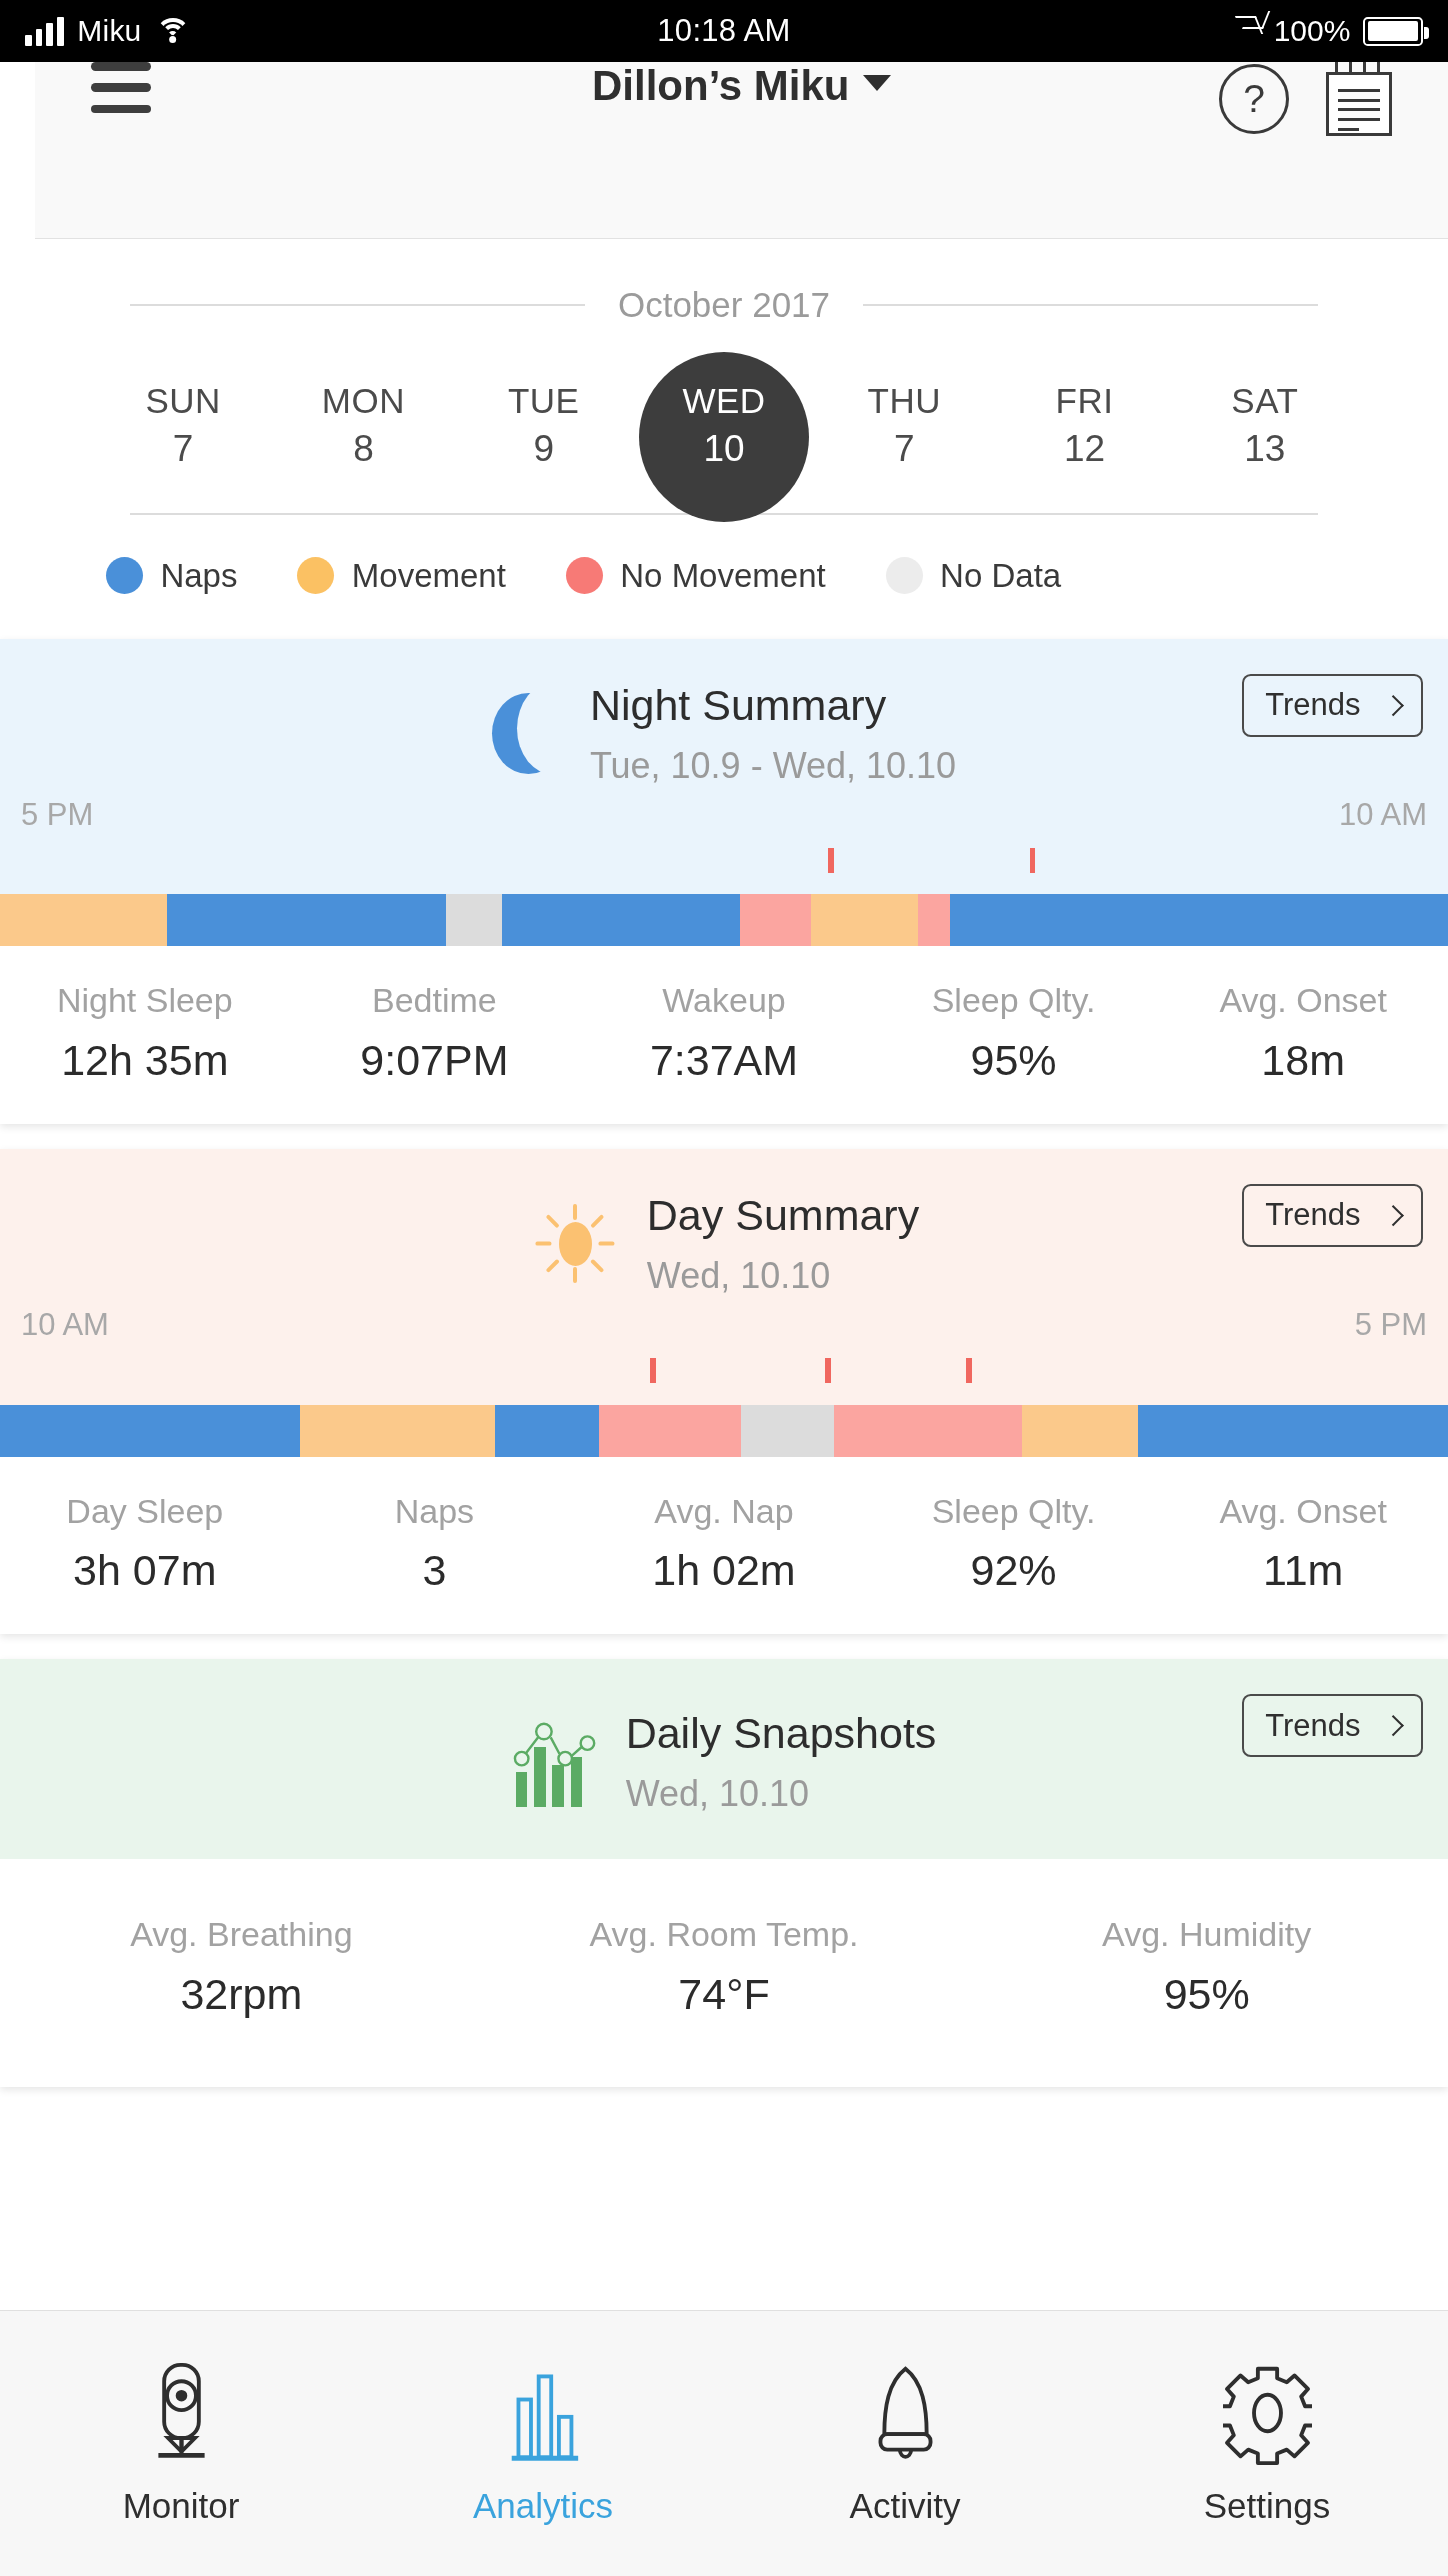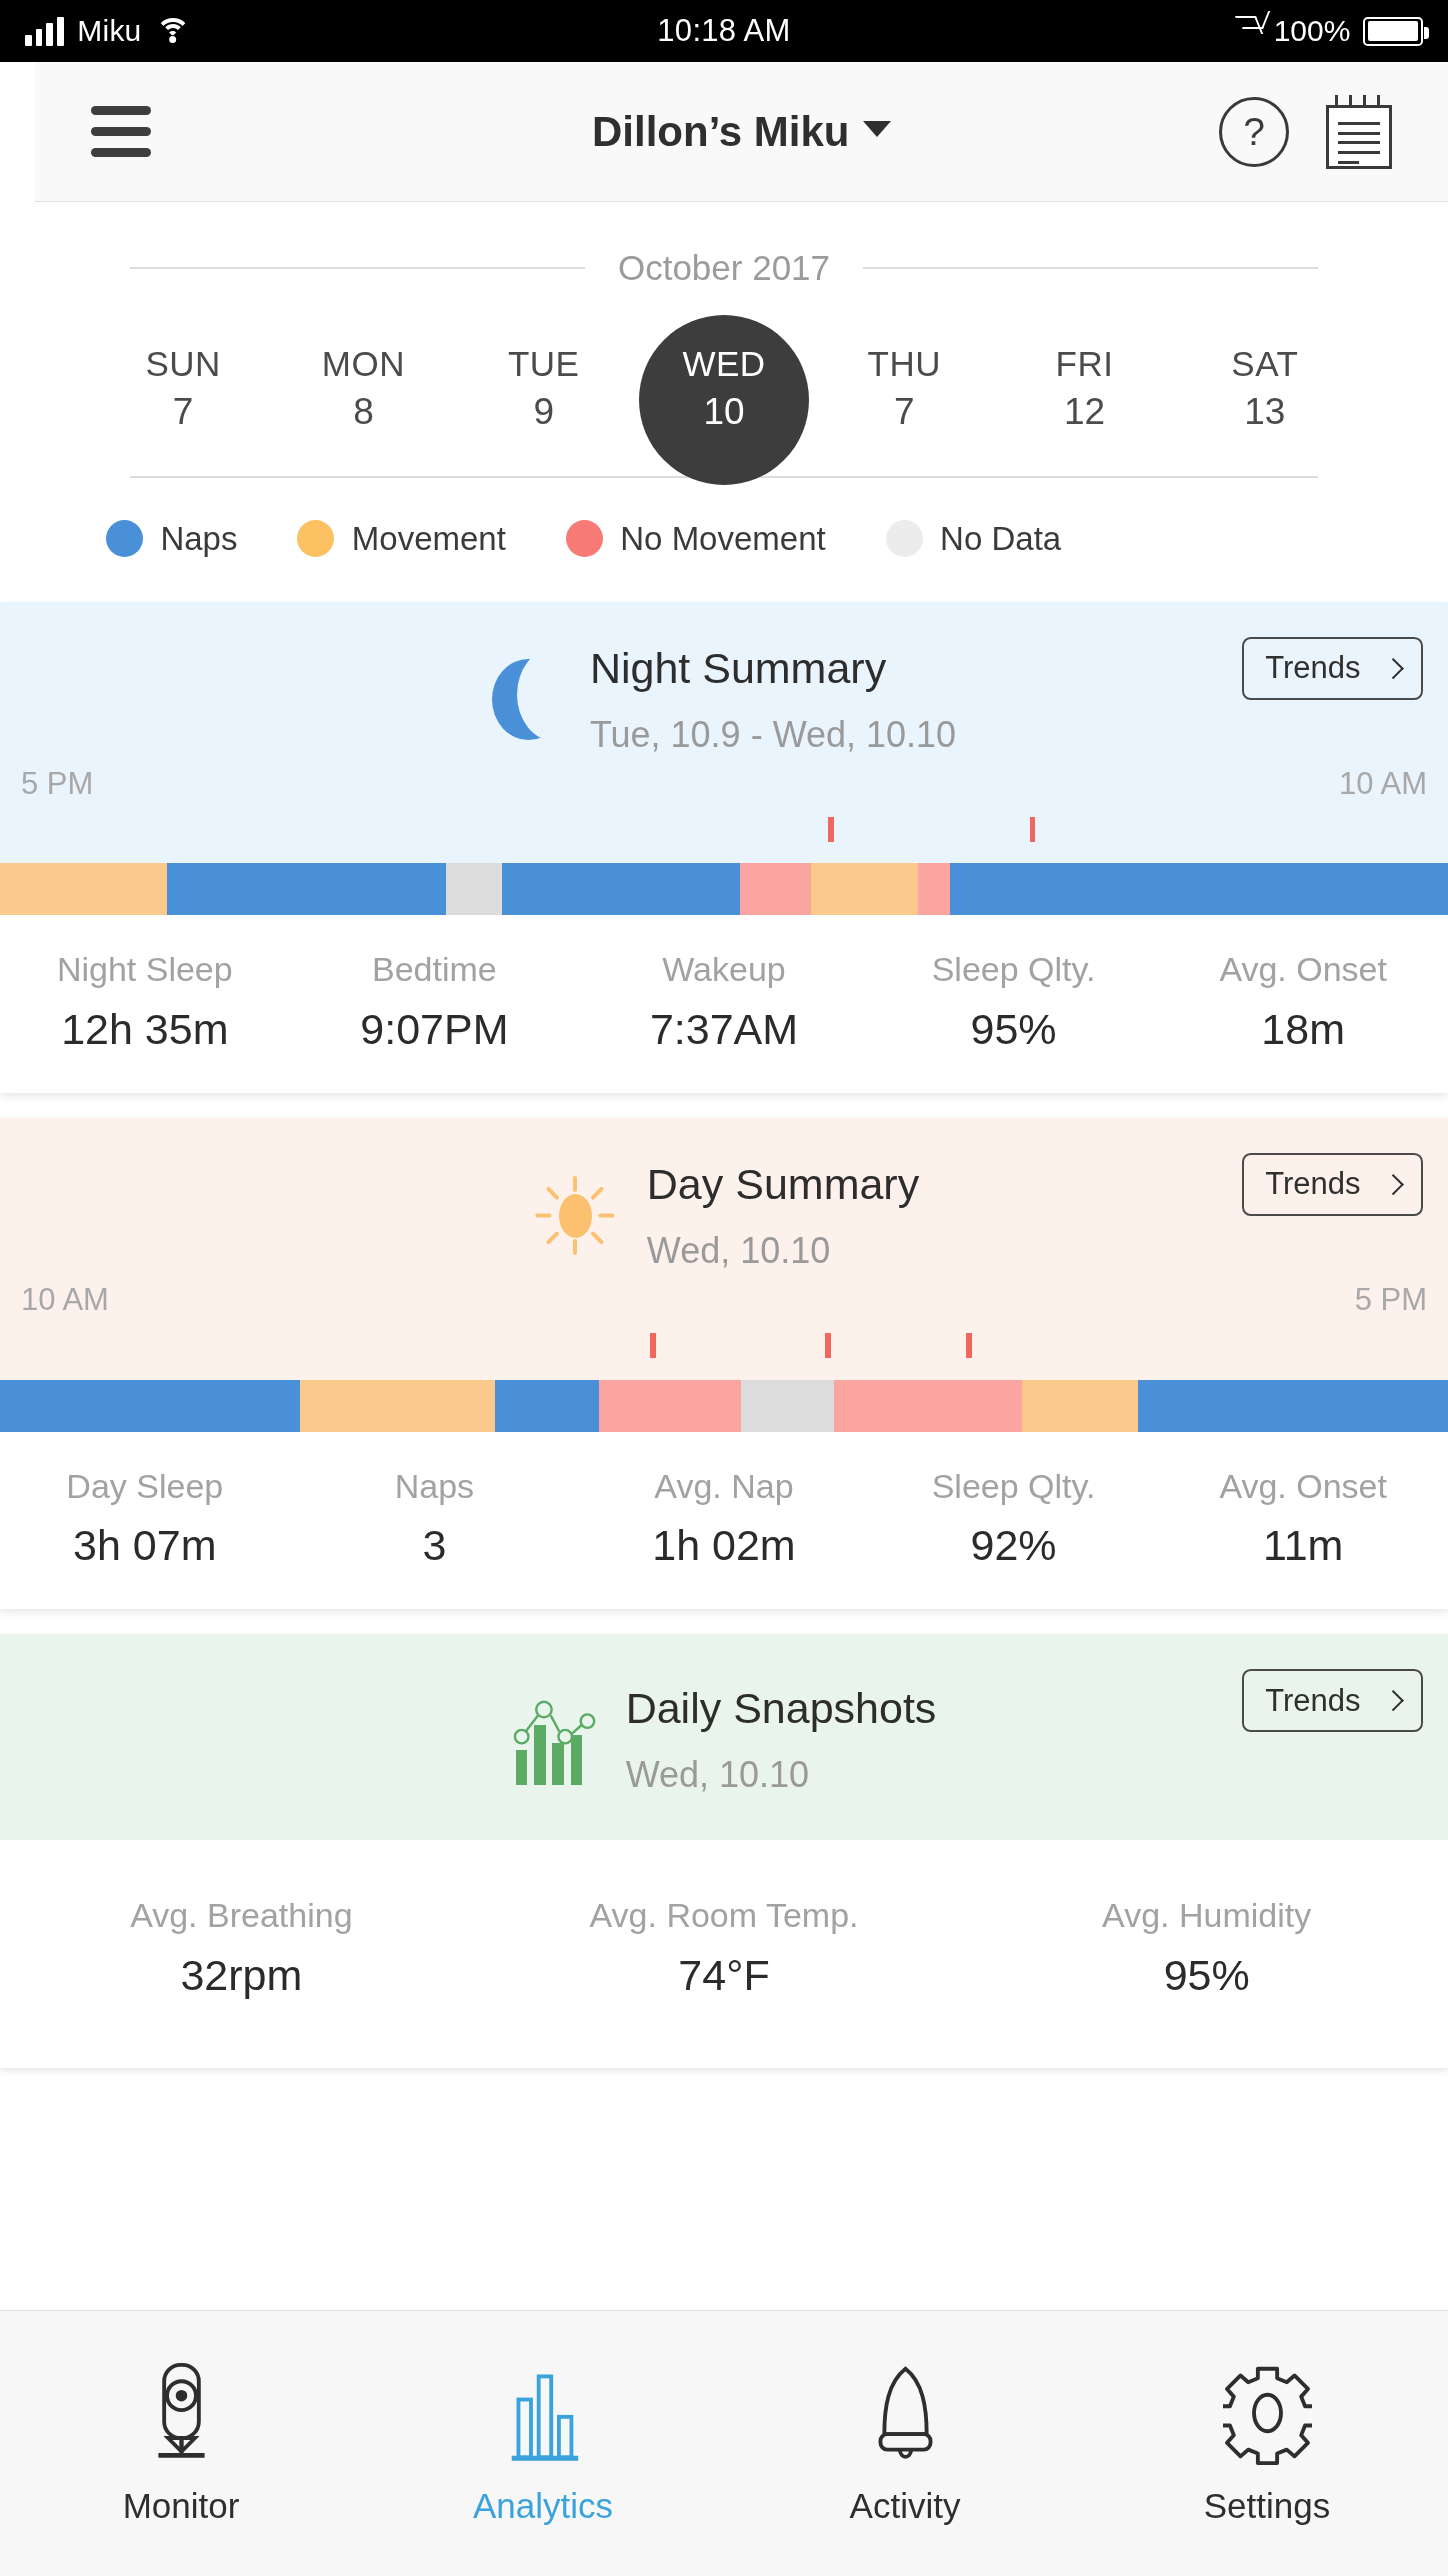--- a/index.html
+++ b/index.html
@@ -55,22 +55,22 @@
   .bt::before { top:0; transform: skewX(22deg); transform-origin: bottom left;}
   .bt::after  { bottom:0; transform: skewX(-22deg) scaleY(-1); transform-origin: top left;}
   .battery { width: 60px; height: 29px; border: 2.9px solid #fff; border-radius: 4.8px;
              position: relative; }
   .battery::after { content:""; position:absolute; right:-7.7px; top:8.7px; width:4.8px; height:11.6px;
                     background:#fff; border-radius: 0 2.9px 2.9px 0; }
   .battery i { display:block; position:absolute; inset:2.9px; background:#fff; border-radius:1.9px; }
 
   
   .navbar {
-    height: 140px; background: #f9f9f9; border-bottom: 1px solid #e2e2e2;
-    display: flex; align-items: center; padding: 0 56px; flex: 0 0 auto;
+    height: 177px; background: #f9f9f9; border-bottom: 1px solid #e2e2e2;
+    display: flex; align-items: flex-start; padding: 0 56px; flex: 0 0 auto;
     position: relative;
     margin-left: 35px;
   }
   .hamburger { width: 60px; display: flex; flex-direction: column; gap: 12.6px; cursor: pointer;}
   .hamburger span { display:block; height: 8.7px; background: #3e3e3e; border-radius: 4.8px; }
   .nav-title {
     position: absolute; left: 0; right: 0; text-align: center;
     font-size: 42px; color: #2f2f2f; font-weight: 600; pointer-events: none;
   }
   .nav-title .caret {
@@ -129,21 +129,21 @@
   .legend-item + .legend-item { margin-left: 60px; }
   .legend-dot { width: 37px; height: 37px; border-radius:50%; flex:0 0 auto;}
   .legend-label { font-size: 33px; color: #3a3a3a; }
 
   
   .card { position: relative; margin-bottom: 25px; background: #fca5a5;
           box-shadow: 0 2.9px 7.7px rgba(0,0,0,.10); }
   .card-head { position: relative; padding: 42px 0 21px; }
   .card-head-inner { display:flex; align-items:center; justify-content:center; gap: 25px;}
   .card-title { font-size: 43px; color: #2d2d2d; line-height: 1.15; }
-  .card-sub { font-size: 36px; color: #9a9a9a; margin-top: 21px; }
+  .card-sub { font-size: 36px; color: #9a9a9a; margin-top: 15px; }
   .trends-btn {
     position: absolute; right: 25px; top: 35px;
     border: 2.4px solid #4a4a4a; border-radius: 8.7px; background: transparent;
     padding: 11.6px 21px; font-size: 31px; color: #2f2f2f;
     display:flex; align-items:center; gap: 25px; font-family:"Liberation Sans",sans-serif;
   }
   .trends-btn .chev {
     width: 14.5px; height: 14.5px; border-right: 2.9px solid #2f2f2f; border-top: 2.9px solid #2f2f2f;
     transform: rotate(45deg);
   }

